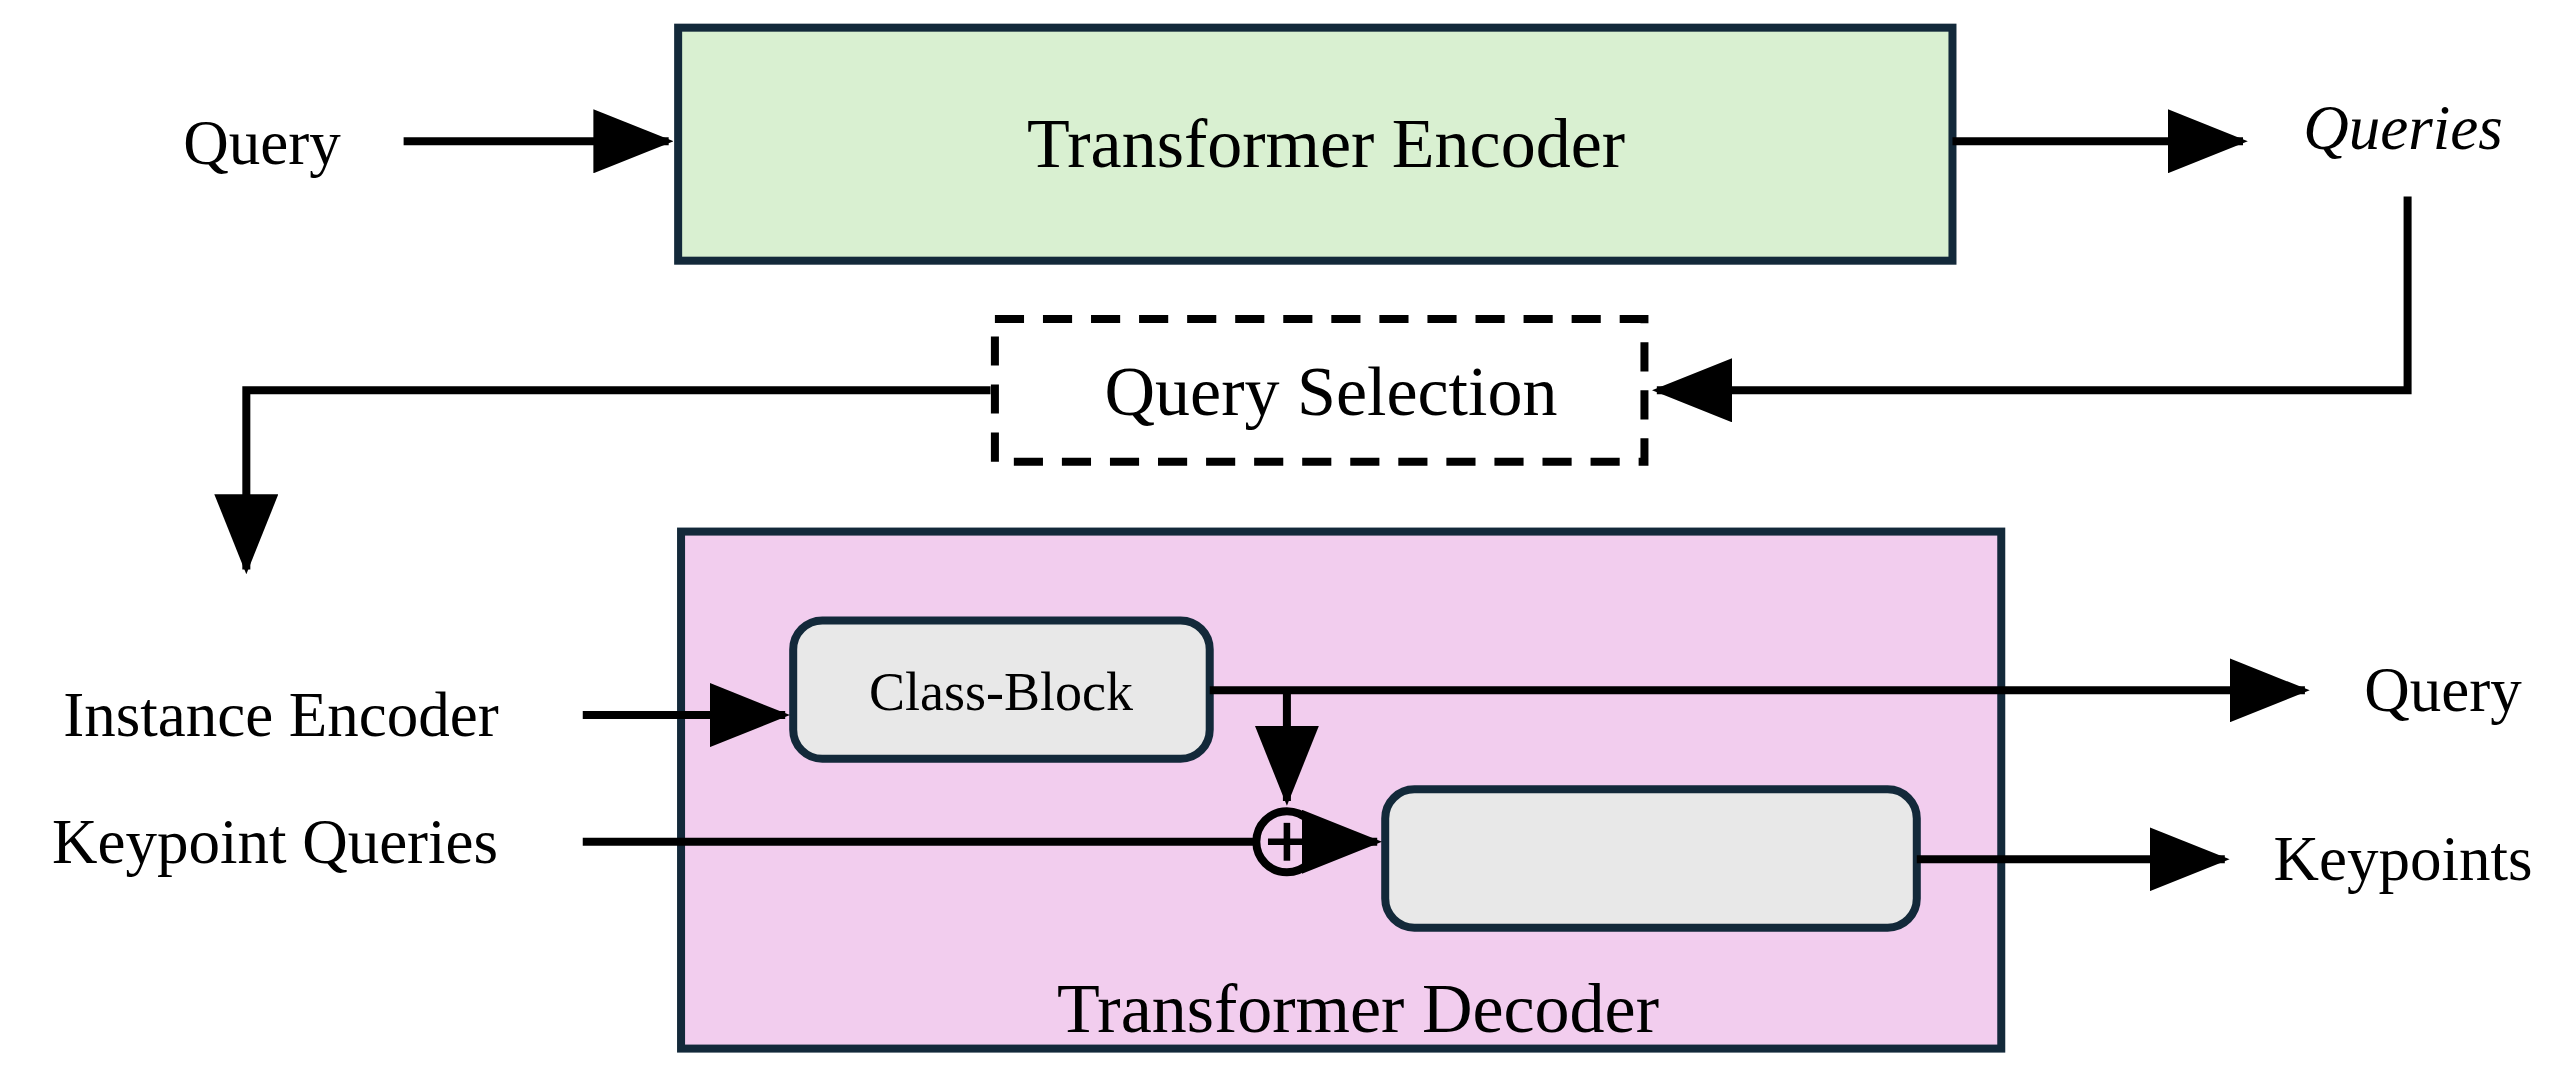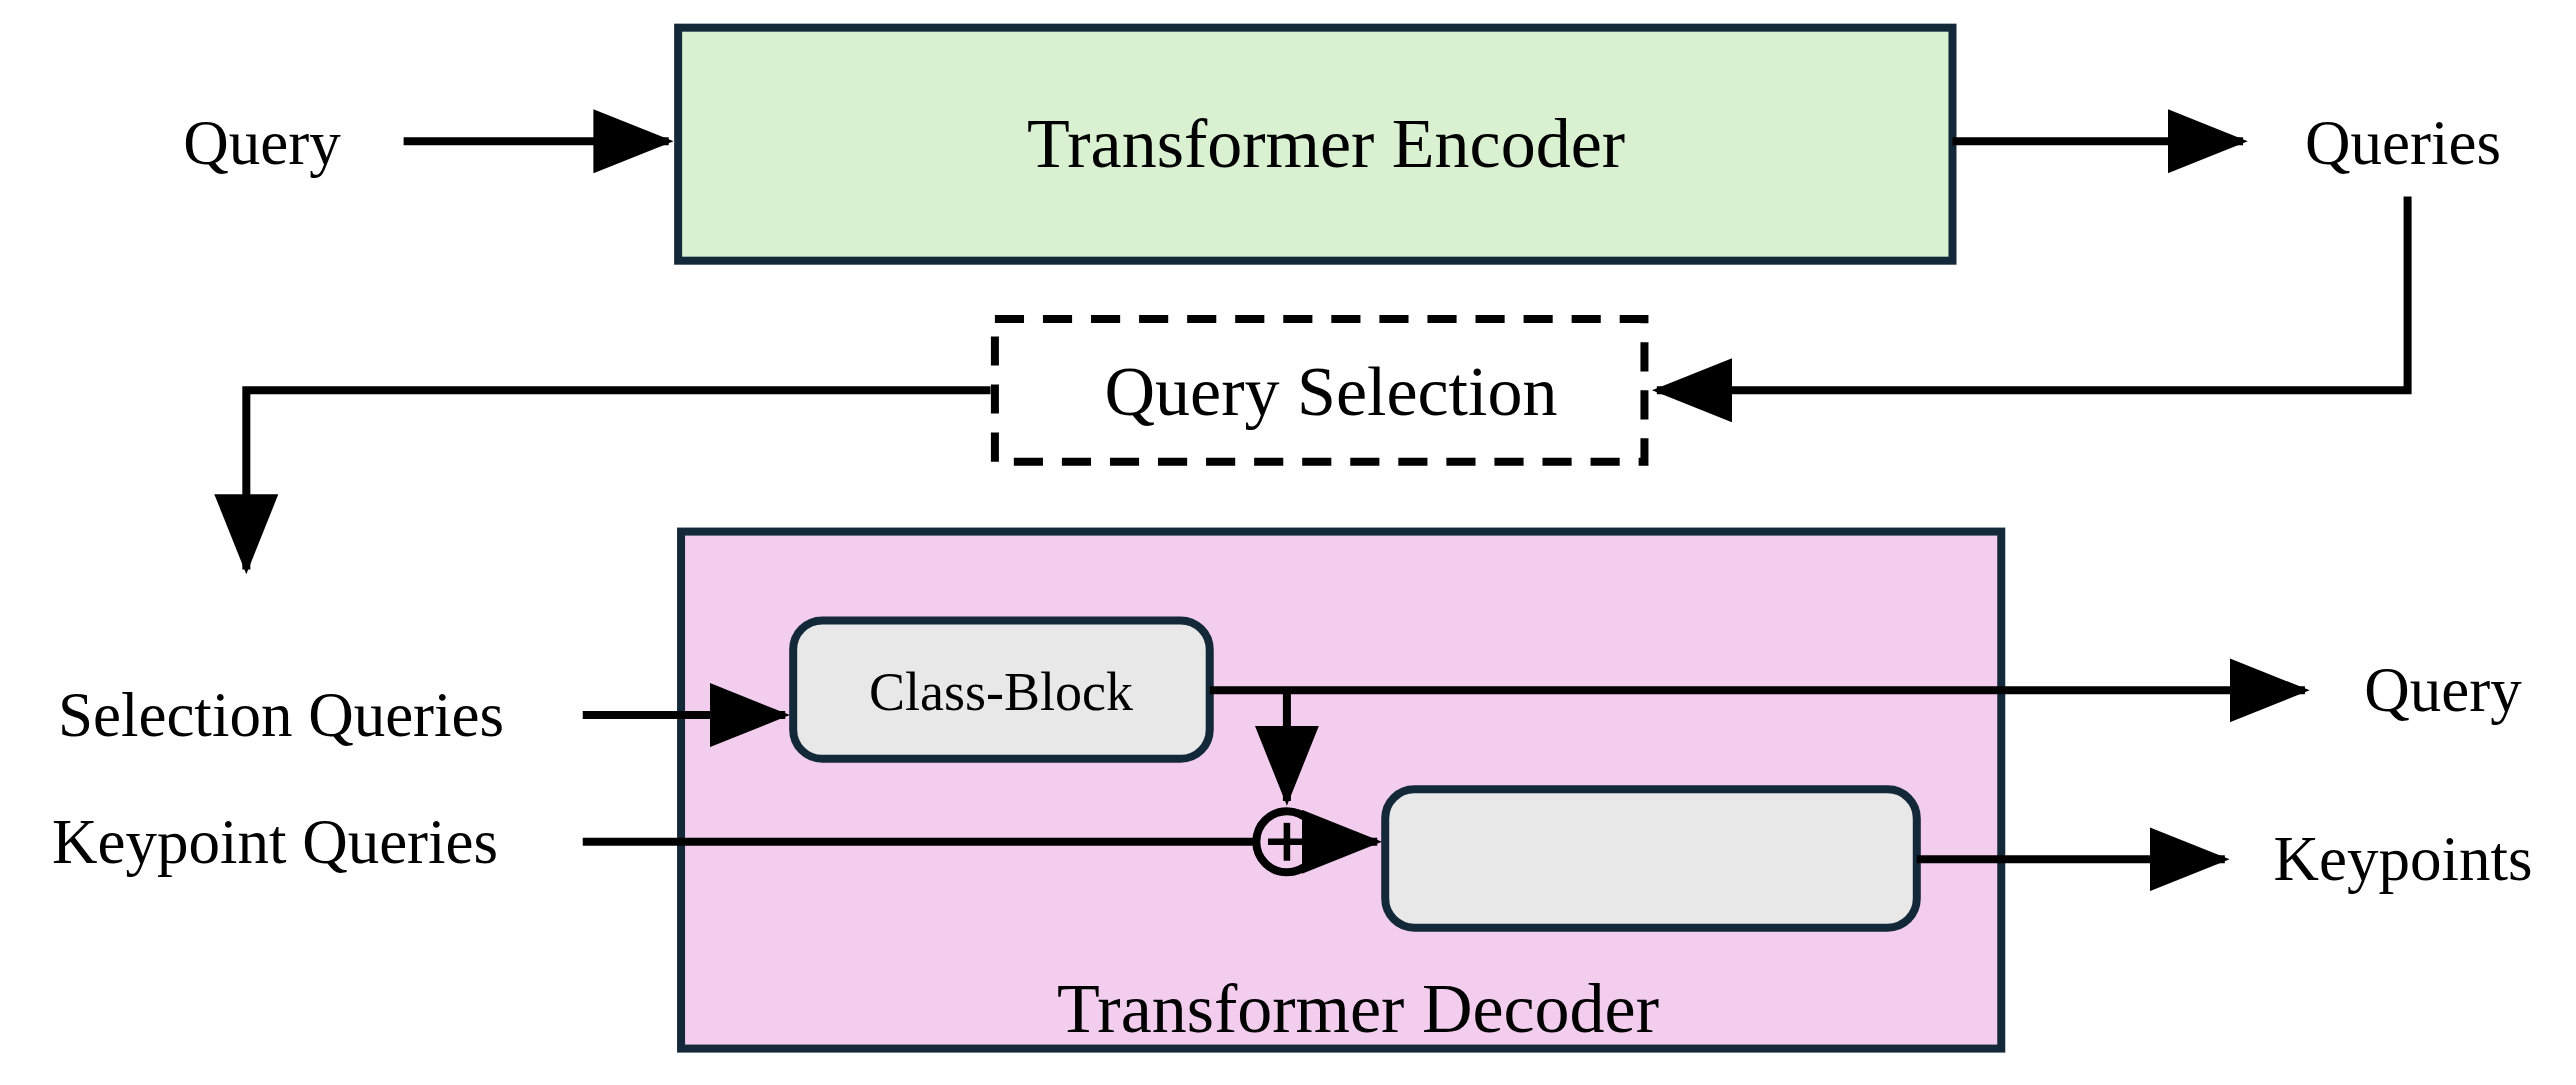--- a/index.html
+++ b/index.html
@@ -89,25 +89,25 @@
 
     <line x1="1812" y1="1156" x2="1891" y2="1156" stroke="#000000" stroke-width="11" marker-end="url(#arrowhead)"></line>
 
     <line x1="2632" y1="1180" x2="3055" y2="1180" stroke="#000000" stroke-width="11" marker-end="url(#arrowhead)"></line>
   </svg>
 
   <div class="dg-text io-label center-xy" style="left:262px; top:143px;">Query</div>
 
   <div class="dg-text box-title center-xy" style="left:1315px; top:144px;">Transformer Encoder</div>
 
-  <div class="dg-text io-label center-xy" style="left:2403px; top:143px;">Queries</div>
+  <div class="dg-text io-label center-xy" style="left:2403px; top:128px;font-style:italic;">Queries</div>
 
   <div class="dg-text box-title center-xy" style="left:1320px; top:392px;">Query Selection</div>
 
-  <div class="dg-text io-label center-xy" style="left:281px; top:715px;">Selection Queries</div>
+  <div class="dg-text io-label center-xy" style="left:281px; top:715px;">Instance Encoder</div>
 
   <div class="dg-text block-label center-xy" style="left:1001px; top:692px;">Class-Block</div>
 
   <div class="dg-text io-label center-xy" style="left:2443px; top:690px;">Query</div>
 
   <div class="dg-text io-label center-xy" style="left:275px; top:842px;">Keypoint Queries</div>
 
 
   <div class="dg-text io-label center-xy" style="left:2403px; top:859px;">Keypoints</div>
 

